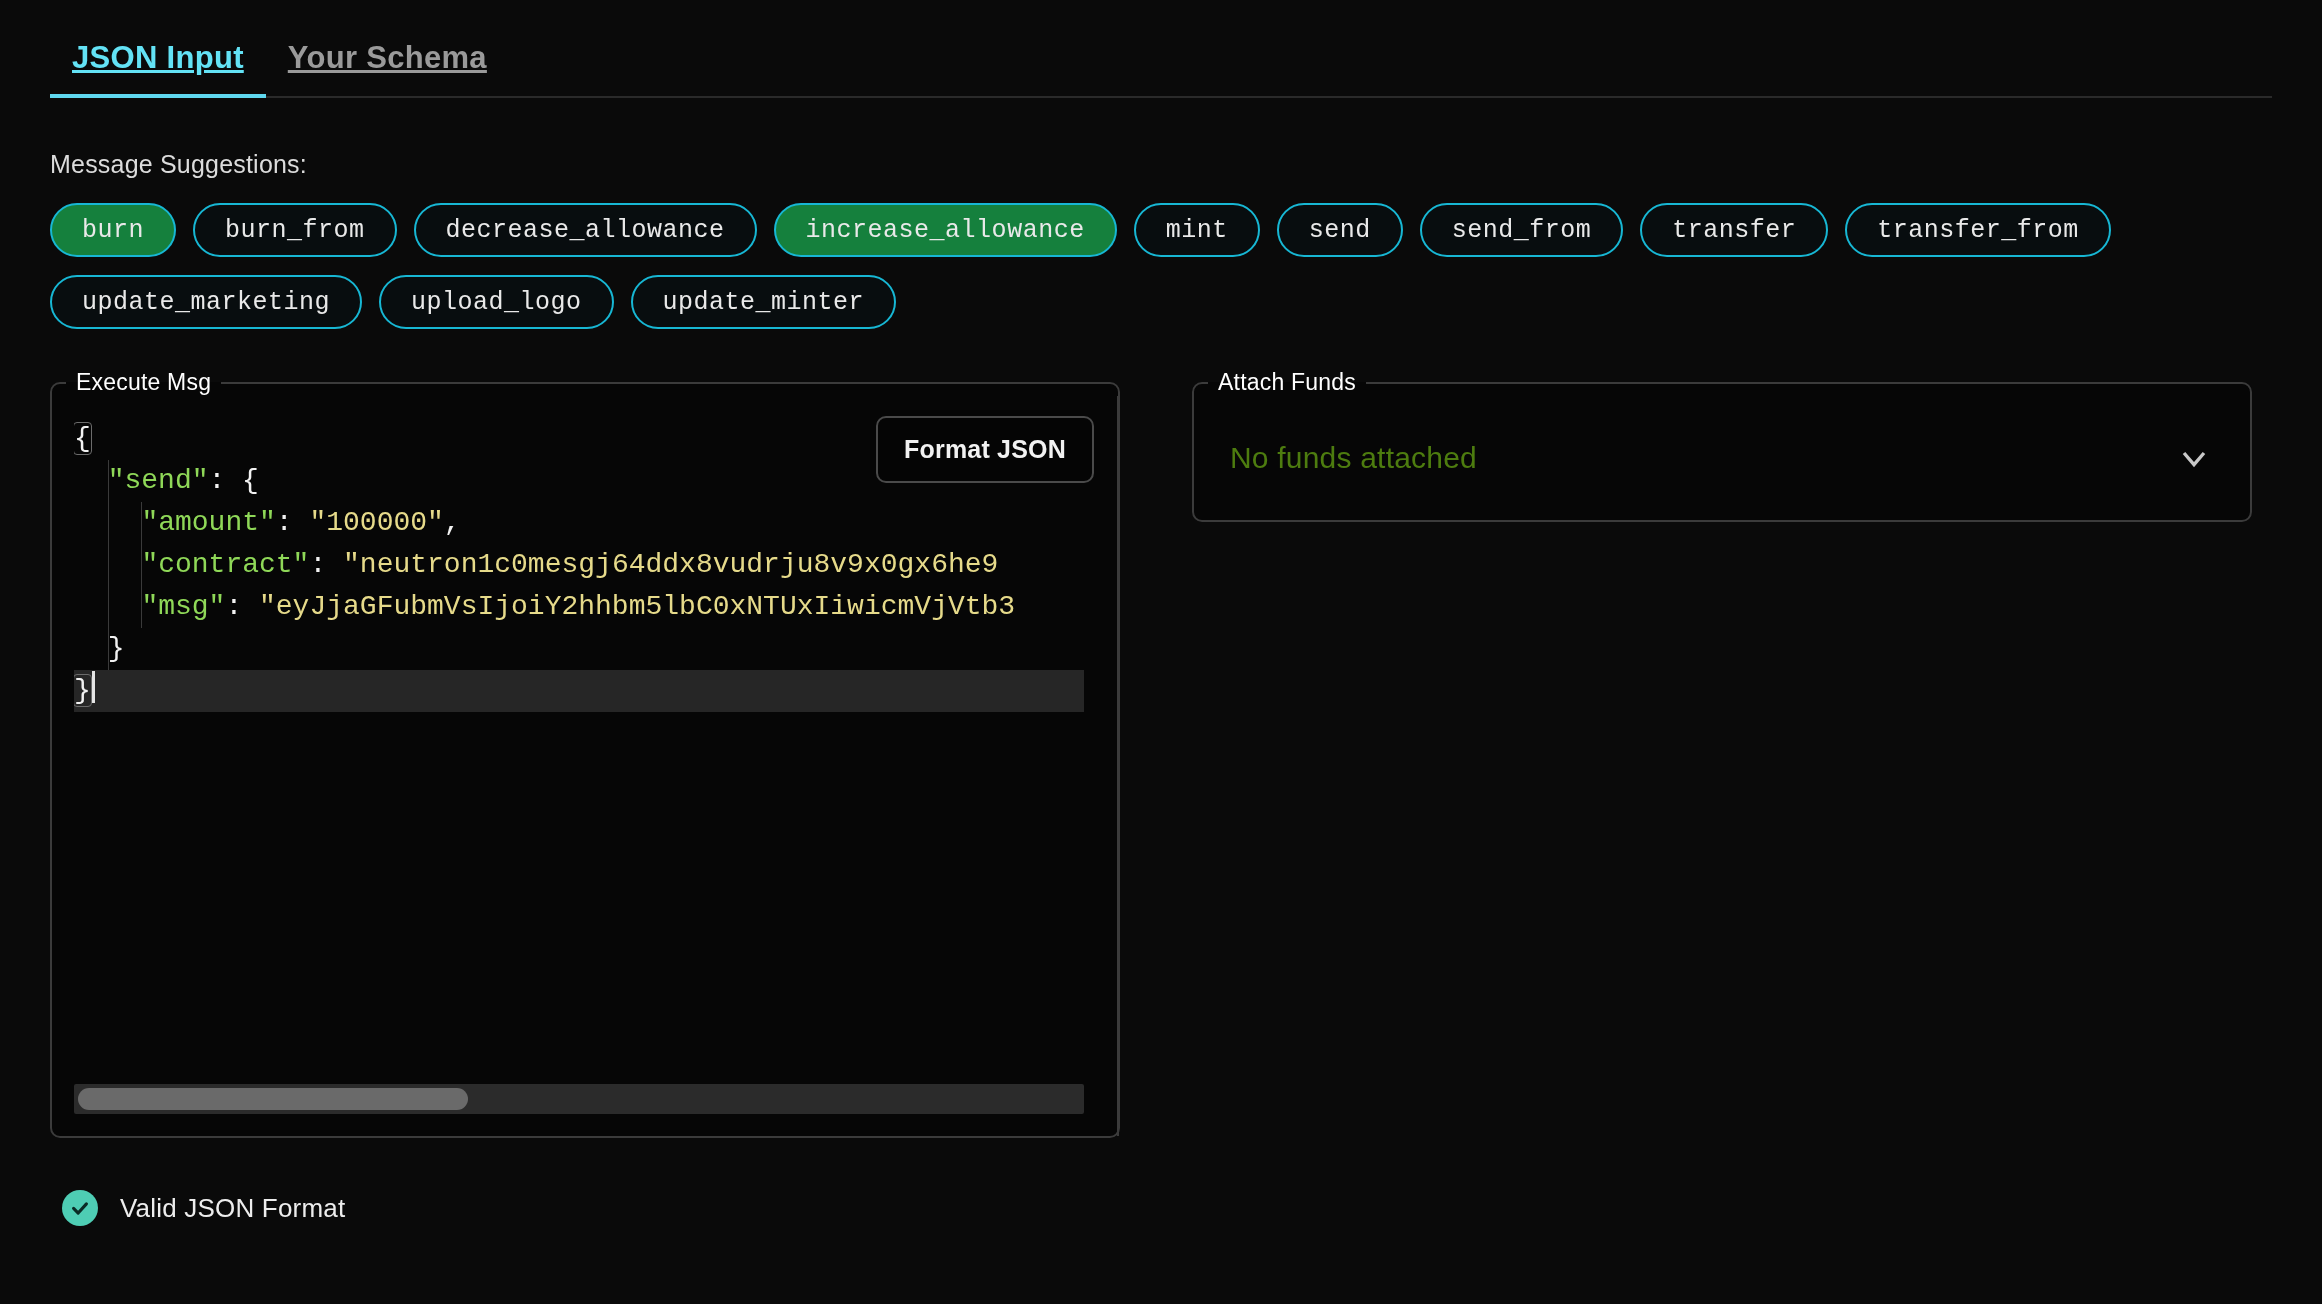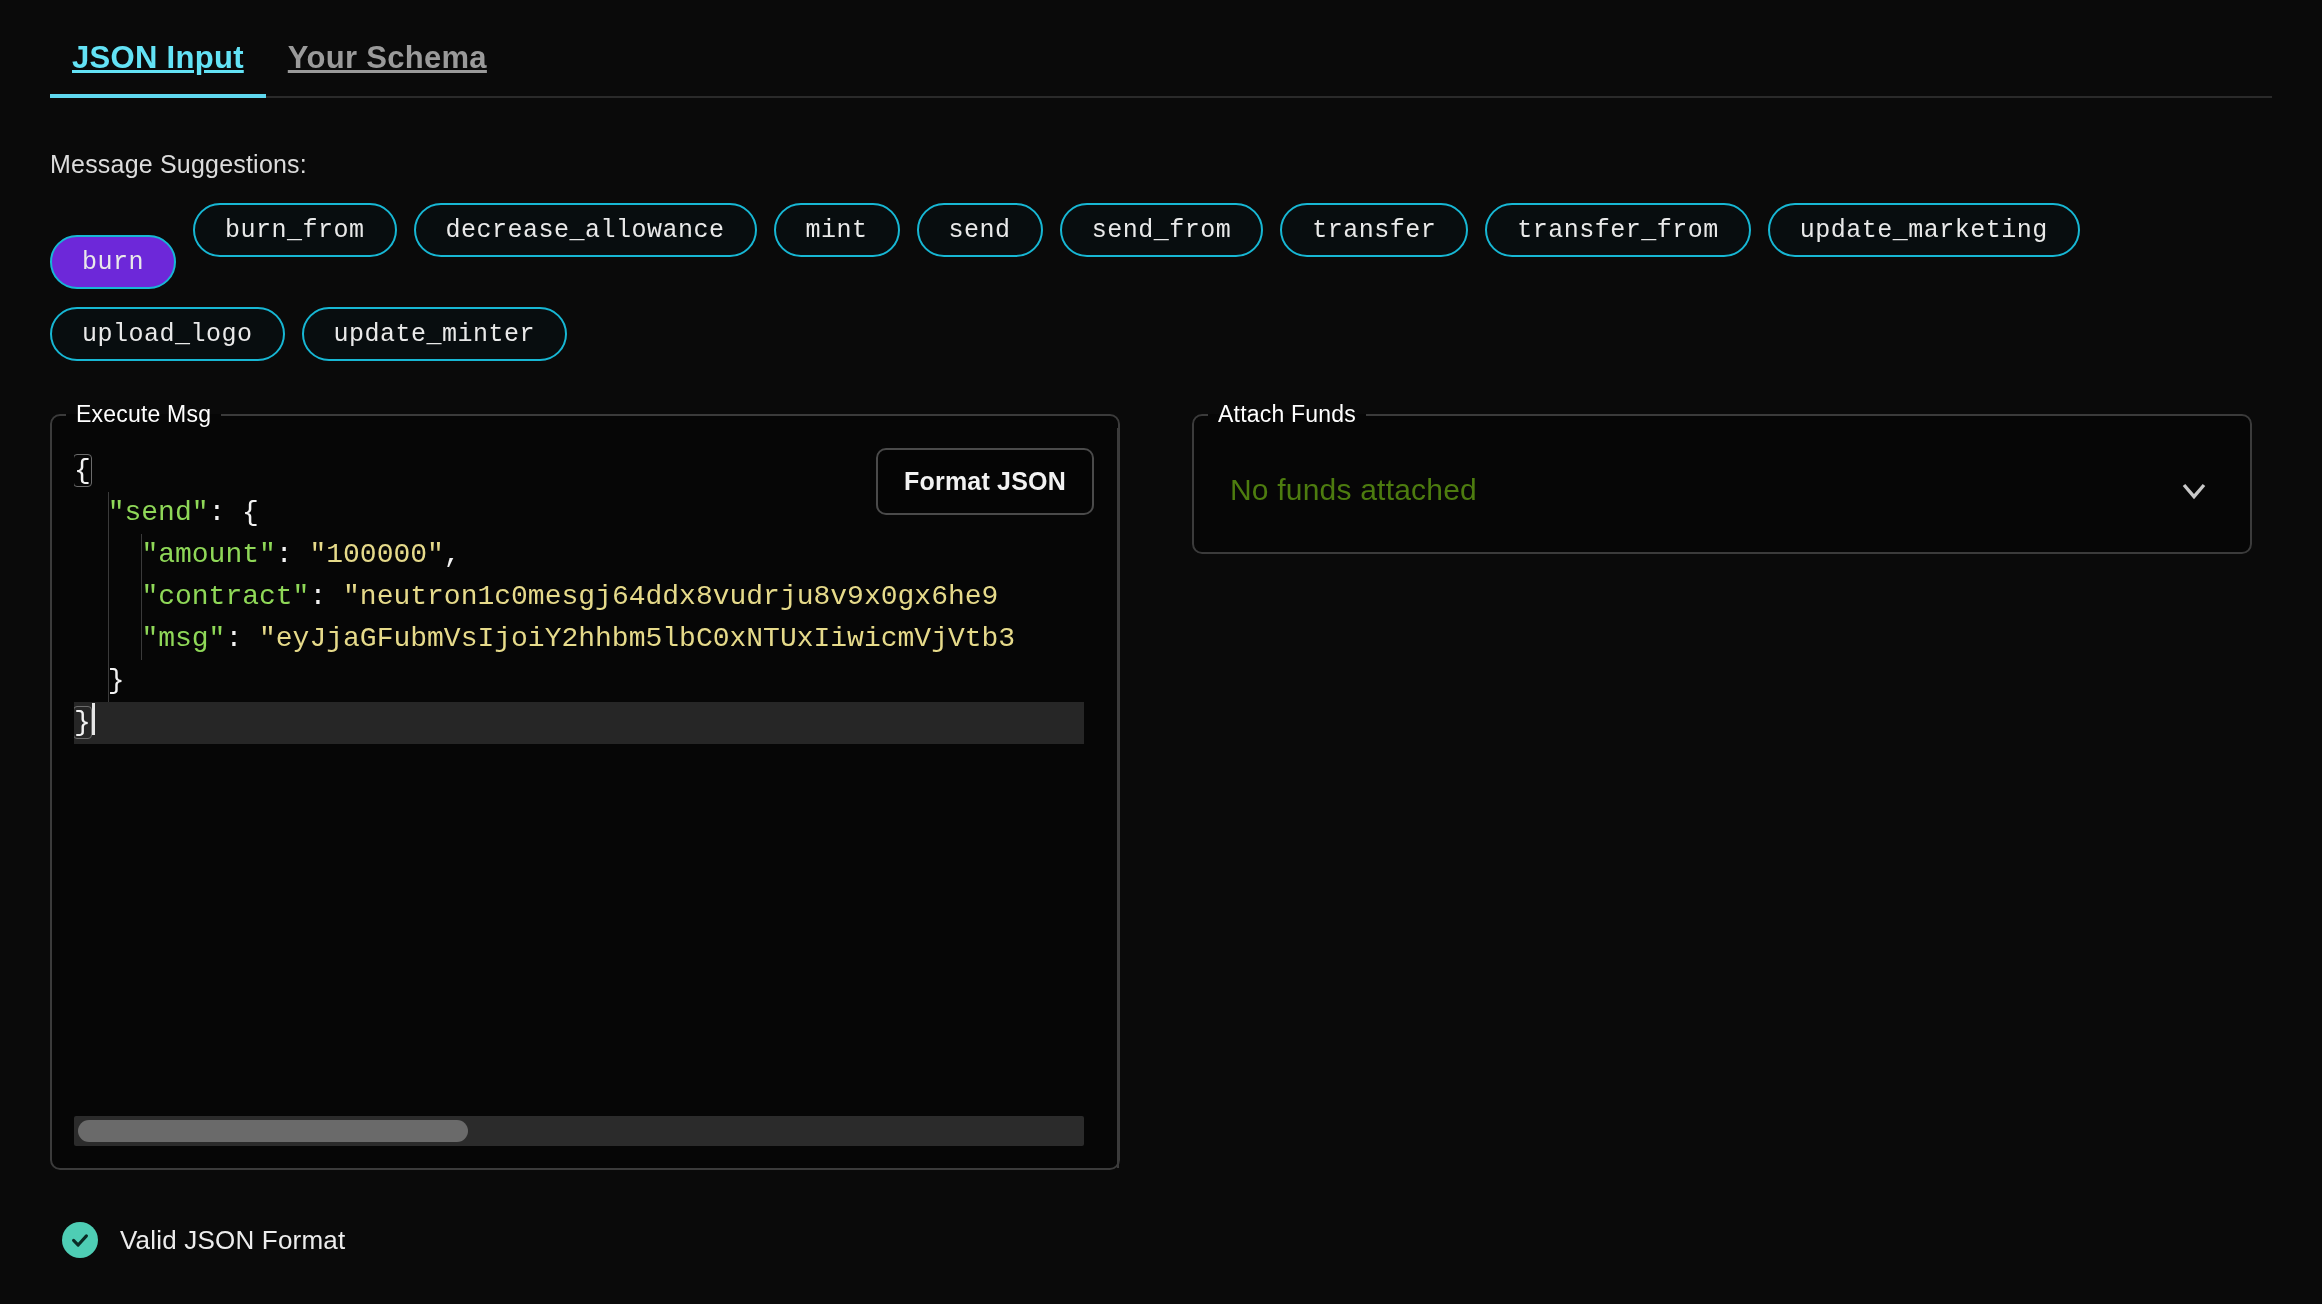--- a/index.html
+++ b/index.html
@@ -80,21 +80,21 @@
     font-family: "Liberation Mono", monospace;
     font-size: 25px;
     letter-spacing: 0.5px;
     padding: 12px 30px;
     height: 54px;
     box-sizing: border-box;
     line-height: 28px;
     cursor: pointer;
     white-space: nowrap;
   }
-  .chip.tinted { background: #6d28d9; margin-top: 32px; }
+  .chip.tinted { background: #15803d; }
 
   
   .main {
     display: flex;
     padding: 40px 50px 0 50px;
     gap: 72px;
     align-items: flex-start;
   }
 
   
@@ -254,20 +254,21 @@
   <button class="tab active">JSON Input</button>
   <button class="tab">Your Schema</button>
 </div>
 
 <div class="suggest-wrap">
   <div class="suggest-label">Message Suggestions:</div>
   <div class="chip-row">
     <button class="chip tinted">burn</button>
     <button class="chip">burn_from</button>
     <button class="chip">decrease_allowance</button>
+    <button class="chip tinted">increase_allowance</button>
     <button class="chip">mint</button>
     <button class="chip">send</button>
     <button class="chip">send_from</button>
     <button class="chip">transfer</button>
     <button class="chip">transfer_from</button>
     <button class="chip">update_marketing</button>
     <button class="chip">upload_logo</button>
     <button class="chip">update_minter</button>
   </div>
 </div>

